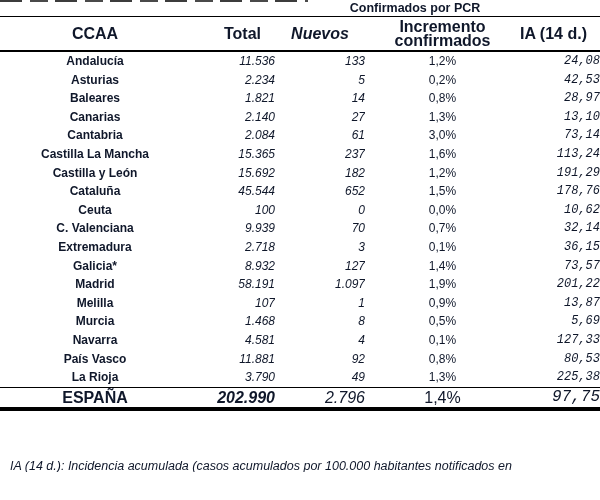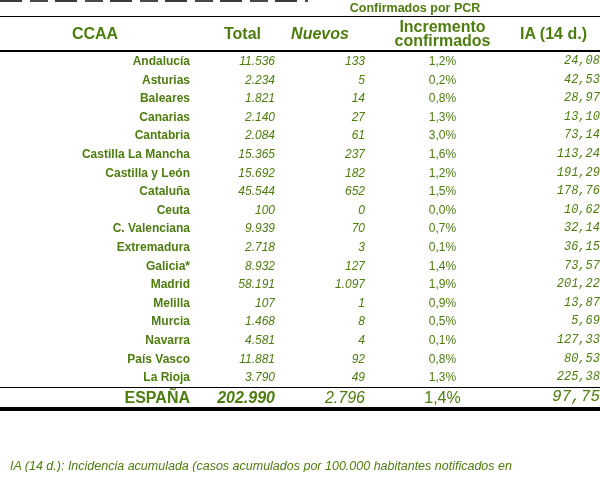--- a/index.html
+++ b/index.html
@@ -1,21 +1,21 @@
 <!DOCTYPE html>
 <html><head>
 <meta charset="utf-8">
 <style>
   html,body{margin:0;padding:0;background:#ffffff;}
   .page{
     position:relative;
     width:600px;height:472px;
     background:#ffffff;
     font-family:"Liberation Sans",sans-serif;
-    color:#4d7c0f;
+    color:#0f172a;
     overflow:hidden;
   }
   
   .top-fragments{
     position:absolute;top:0;left:0;width:308px;height:2px;
     background:repeating-linear-gradient(90deg,#3c3c3c 0 22px,transparent 22px 30px,#4a4a4a 30px 48px,transparent 48px 55px);
   }
   .pcr-header{
     position:absolute;top:1px;left:230px;width:370px;
     text-align:center;font-weight:bold;font-size:12.5px;line-height:14px;
@@ -28,21 +28,21 @@
   table.main th, table.main td{padding:0;overflow:hidden;white-space:nowrap;}
   thead th{
     font-weight:bold;font-size:16px;height:33px;vertical-align:middle;
     border-bottom:2.5px solid #000;text-align:center;
   }
   thead th.c-inc{white-space:pre-line;line-height:14px;}
   thead th.c-nuevos{font-style:italic;}
   thead th.c-total{padding-left:20px;}
   thead th.c-ia{padding-right:40px;}
   tbody td{height:18.6px;font-size:12px;line-height:18.6px;}
-  tbody .c-ccaa, tfoot .c-ccaa{text-align:right;padding-left:23px;font-weight:bold;}
+  tbody .c-ccaa, tfoot .c-ccaa{text-align:center;padding-left:23px;font-weight:bold;}
   tbody .c-total, tfoot .c-total{text-align:right;padding-right:10px;font-style:italic;}
   tbody .c-nuevos, tfoot .c-nuevos{text-align:right;padding-right:10px;font-style:italic;}
   tbody .c-inc, tfoot .c-inc{text-align:center;}
   tbody .c-ia, tfoot .c-ia{text-align:right;padding-right:40px;font-style:italic;font-family:Liberation Mono, monospace;}
   td.italic{font-style:italic;}
   tfoot td{
     height:19px;font-size:16px;line-height:19px;
     border-top:1px solid #000;border-bottom:4px solid #000;
   }
   tfoot .c-total{font-weight:bold;}

